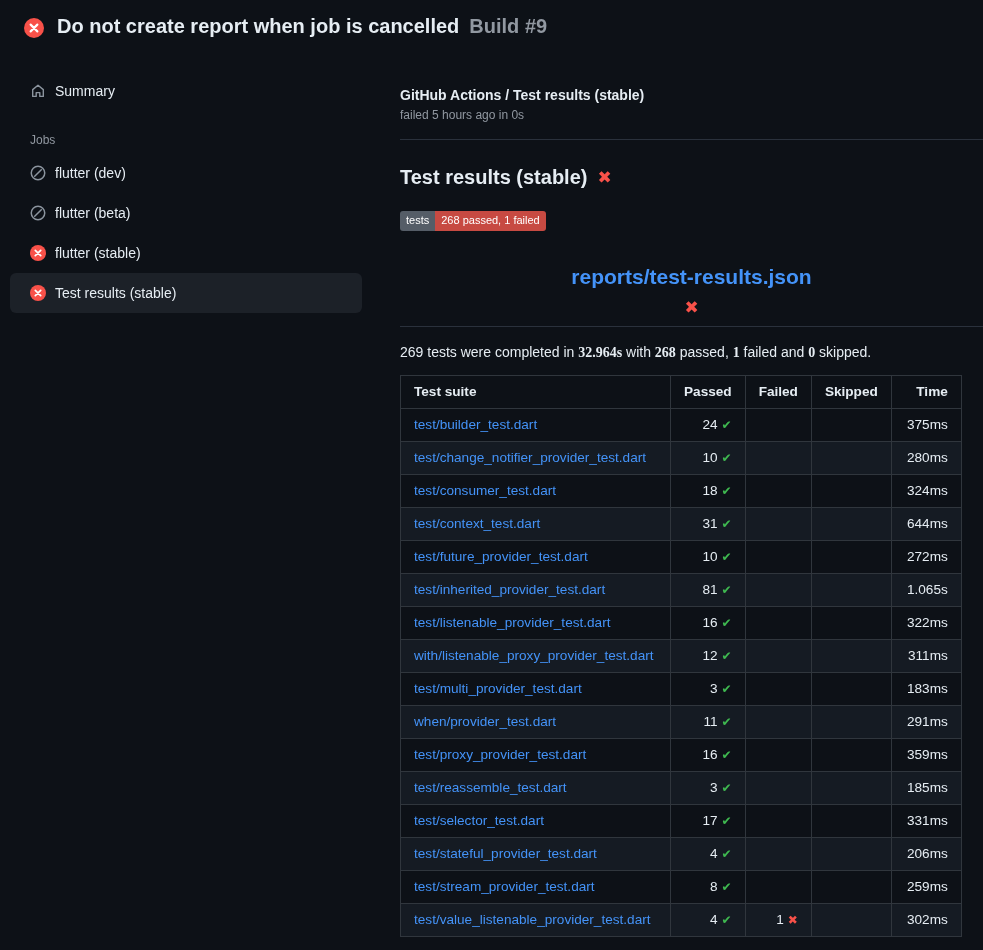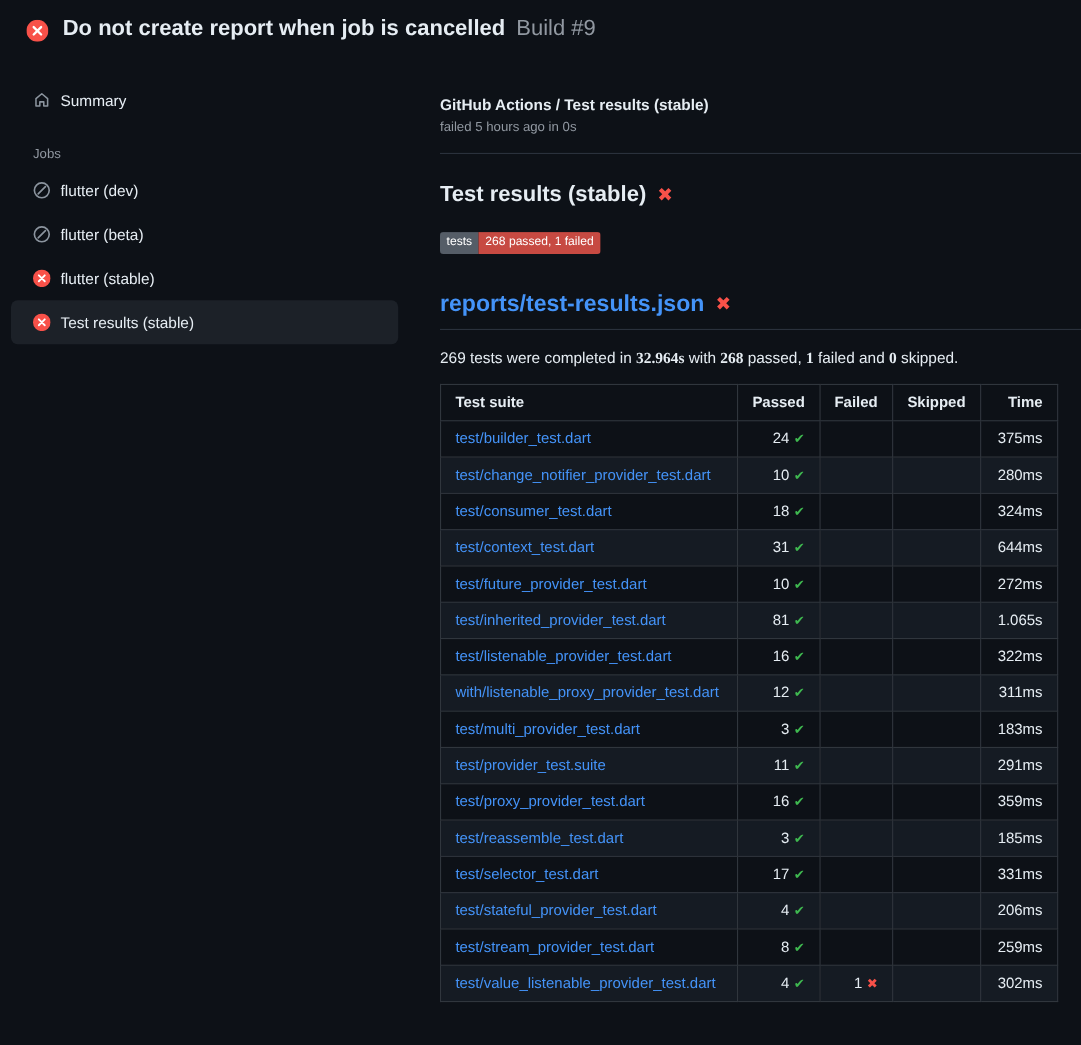--- a/index.html
+++ b/index.html
@@ -23,42 +23,42 @@
     width:983px;height:950px;overflow:hidden;
     background:var(--page-bg);color:var(--text-primary);
     font-family:"Liberation Sans","DejaVu Sans",sans-serif;
   }
   .status-icon{width:16px;height:16px;display:inline-flex;flex:0 0 auto;}
   .status-icon svg{width:100%;height:100%;}
   .status-icon.lg{width:20px;height:20px;}
 
   .app-header{display:flex;align-items:flex-end;gap:13px;padding:15px 24px 13px 24px;}
   .run-title{margin:0;font-size:20px;font-weight:700;color:var(--text-primary);}
-  .run-build{font-size:20px;font-weight:400;color:var(--text-secondary);margin-left:-3px;}
+  .run-build{font-size:20px;font-weight:700;color:var(--text-secondary);margin-left:-3px;}
 
   .layout{display:flex;align-items:flex-start;}
   .sidebar{width:376px;flex:0 0 376px;padding:20px 14px 0 10px;}
   .sidebar-item{display:flex;align-items:center;gap:9px;height:40px;padding:0 12px 0 20px;border-radius:6px;font-size:14px;cursor:pointer;}
   .sidebar-item.selected{background:var(--selected-item-bg);}
   .item-label{white-space:nowrap;overflow:hidden;text-overflow:ellipsis;text-align:center;}
   .jobs-heading{font-size:12px;color:var(--text-secondary);margin:22px 0 6px 20px;}
 
   .main{flex:1;min-width:0;padding:36px 0 0 24px;}
   .breadcrumb{font-size:14px;font-weight:700;}
   .status-line{font-size:12px;color:var(--text-secondary);margin-top:5px;}
   .top-divider{border-bottom:1px solid var(--divider);margin-top:17px;}
 
   .section-heading{display:flex;align-items:center;gap:10px;margin:26px 0 0 0;font-size:20px;font-weight:700;}
   .heading-cross{color:var(--danger-red);font-size:17px;font-weight:700;line-height:1;}
 
   .badge{display:inline-flex;margin-top:22px;font-size:11px;line-height:1.25;border-radius:3px;overflow:hidden;color:#ffffff;}
   .badge-label{background:var(--badge-label-bg);padding:3px 6px;}
   .badge-value{background:var(--badge-value-bg);padding:3px 6px;}
 
-  .report-heading{display:flex;align-items:center;gap:10px;margin:34px 0 0 0;padding-bottom:10px;border-bottom:1px solid var(--divider);font-size:21px;font-weight:700;}
+  .report-heading{display:flex;align-items:center;gap:10px;margin:34px 0 0 0;padding-bottom:10px;border-bottom:1px solid var(--divider);font-size:21px;font-weight:700;flex-direction:column;}
   .report-link{color:var(--link-blue);text-decoration:none;}
 
   .summary-sentence{font-size:14px;margin:17px 0 0 0;color:var(--text-primary);}
   .summary-sentence b{font-weight:700;font-family:Liberation Serif, serif;}
 
   table{border-collapse:collapse;margin-top:14px;font-size:13.6px;table-layout:fixed;}
   th,td{border:1px solid var(--border);padding:7px 13px;line-height:18px;overflow:hidden;white-space:nowrap;}
   th{font-weight:700;text-align:left;color:var(--text-primary);}
   th.num,td.num{text-align:right;}
   tbody tr:nth-child(even){background:var(--row-alt-bg);}
@@ -230,21 +230,21 @@
     <td class="num time-cell">311ms</td>
   </tr>
           <tr>
     <td class="suite-cell"><a href="#" class="suite-link">test/multi_provider_test.dart</a></td>
     <td class="num passed-cell"><span class="val">3</span><span class="mark check">✔</span></td>
     <td class="num failed-cell"><span class="val"></span></td>
     <td class="num skipped-cell"><span class="val"></span></td>
     <td class="num time-cell">183ms</td>
   </tr>
           <tr>
-    <td class="suite-cell"><a href="#" class="suite-link">test/provider_test.suite</a></td>
+    <td class="suite-cell"><a href="#" class="suite-link">when/provider_test.dart</a></td>
     <td class="num passed-cell"><span class="val">11</span><span class="mark check">✔</span></td>
     <td class="num failed-cell"><span class="val"></span></td>
     <td class="num skipped-cell"><span class="val"></span></td>
     <td class="num time-cell">291ms</td>
   </tr>
           <tr>
     <td class="suite-cell"><a href="#" class="suite-link">test/proxy_provider_test.dart</a></td>
     <td class="num passed-cell"><span class="val">16</span><span class="mark check">✔</span></td>
     <td class="num failed-cell"><span class="val"></span></td>
     <td class="num skipped-cell"><span class="val"></span></td>

